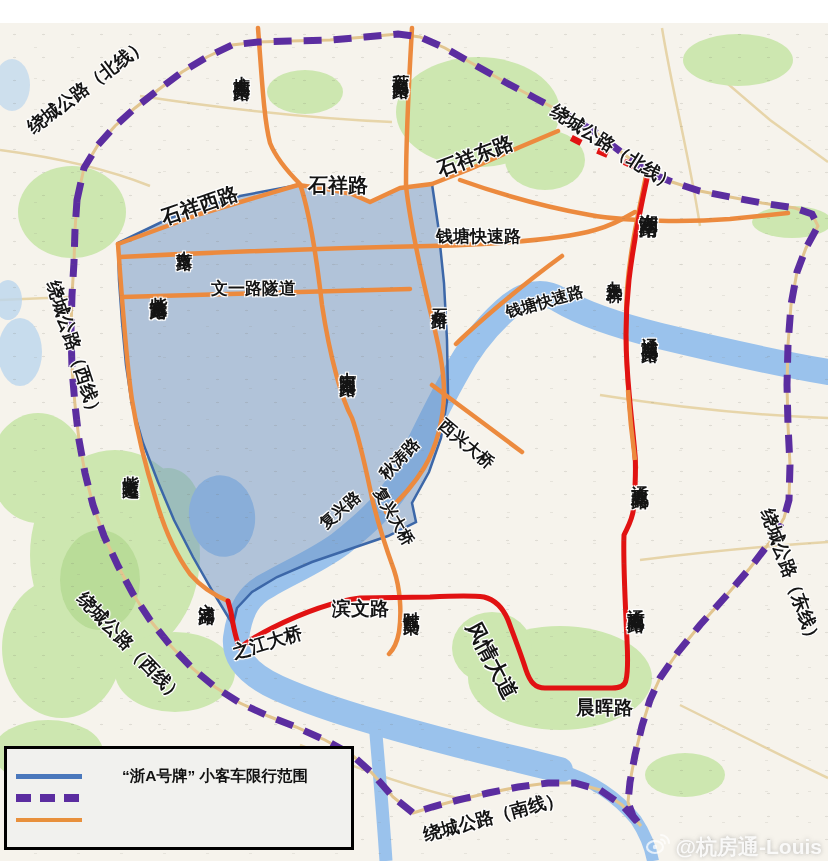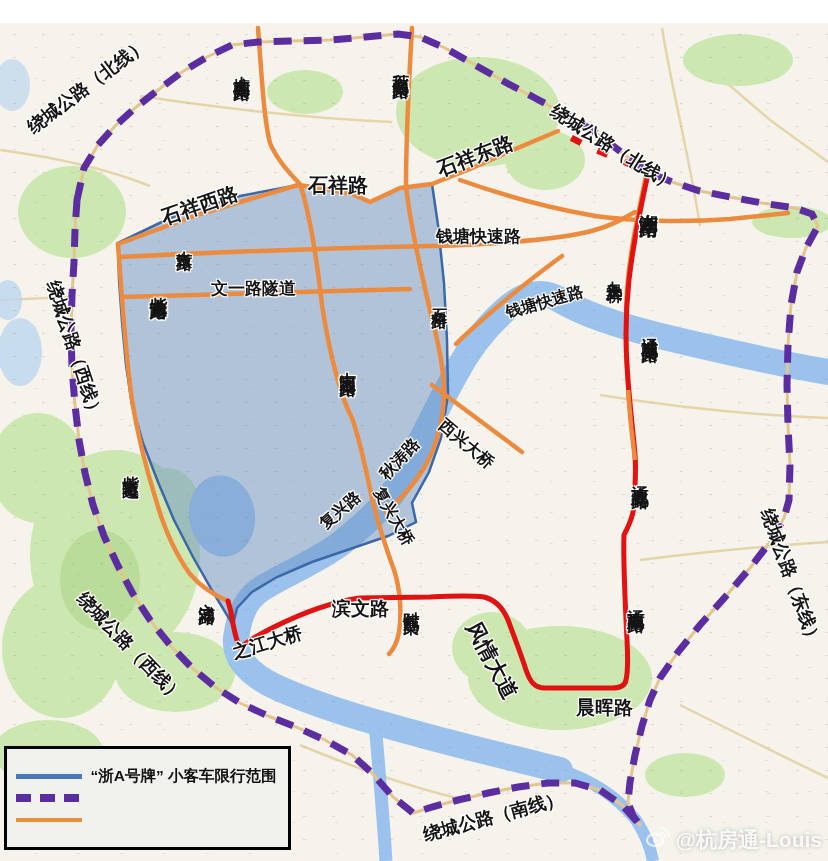--- a/index.html
+++ b/index.html
@@ -8,32 +8,32 @@
   #mapsvg{position:absolute;left:0;top:0;}
   .specks{position:absolute;left:0;top:23px;right:0;bottom:0;
     background-image:radial-gradient(rgba(115,112,100,.55) 1px,transparent 1.3px),
                      radial-gradient(rgba(140,136,122,.45) 1px,transparent 1.2px);
     background-size:29px 23px,43px 31px;background-position:0 0,14px 9px;
     opacity:.32;pointer-events:none;}
   .lbl{position:absolute;font-weight:700;color:#141414;white-space:nowrap;line-height:1.08;
        transform-origin:0 50%;
        text-shadow:-1px -1px 0 #fff,1px -1px 0 #fff,-1px 1px 0 #fff,1px 1px 0 #fff,0 0 3px #fff;}
   .v{writing-mode:vertical-rl;text-orientation:upright;letter-spacing:2px;}
-  #legend{position:absolute;left:4px;top:746px;width:287px;height:104px;
+  #legend{position:absolute;left:4px;top:746px;width:350px;height:104px;
           background:#f1f1ee;border:3px solid #000;box-sizing:border-box;
           display:flex;flex-direction:column;justify-content:space-around;padding:16px 6px;}
   .leg-row{display:flex;align-items:center;height:24px;}
   .leg-sw{width:72px;flex:0 0 72px;display:flex;align-items:center;justify-content:center;}
   .leg-line{width:66px;}
   .leg-blue{border-top:5px solid #4a78bc;}
   .leg-red{border-top:6px solid #dd1111;}
   .leg-purple{height:8px;background:repeating-linear-gradient(90deg,#5b2da0 0 15px,transparent 15px 24px);}
   .leg-orange{border-top:4px solid #e8903c;}
   .leg-label{flex:1;text-align:center;font-size:15.5px;font-weight:700;color:#111;}
-  #watermark{position:absolute;right:6px;bottom:7px;display:flex;gap:5px;
+  #watermark{position:absolute;right:6px;bottom:0;display:flex;gap:5px;
              color:rgba(255,255,255,.85);font-size:21px;font-weight:700;
              text-shadow:0 0 4px rgba(130,130,130,.55);}
   #watermark svg{opacity:.85;}
 </style>
 </head>
 <body>
 
 <div id="stage">
 
 <svg id="mapsvg" width="828" height="861" viewBox="0 0 828 861">

